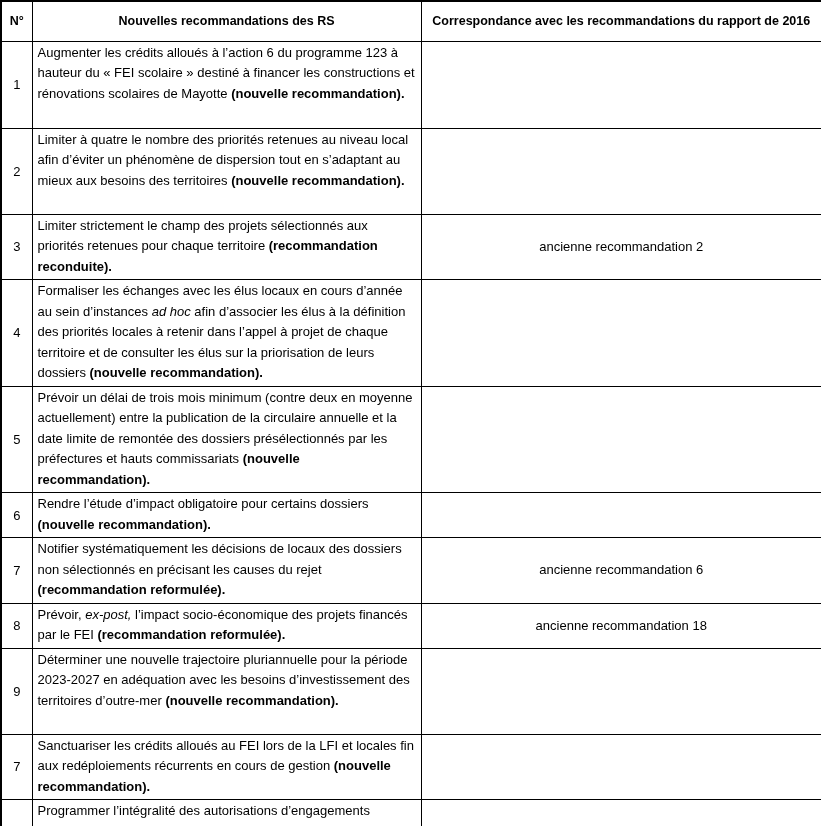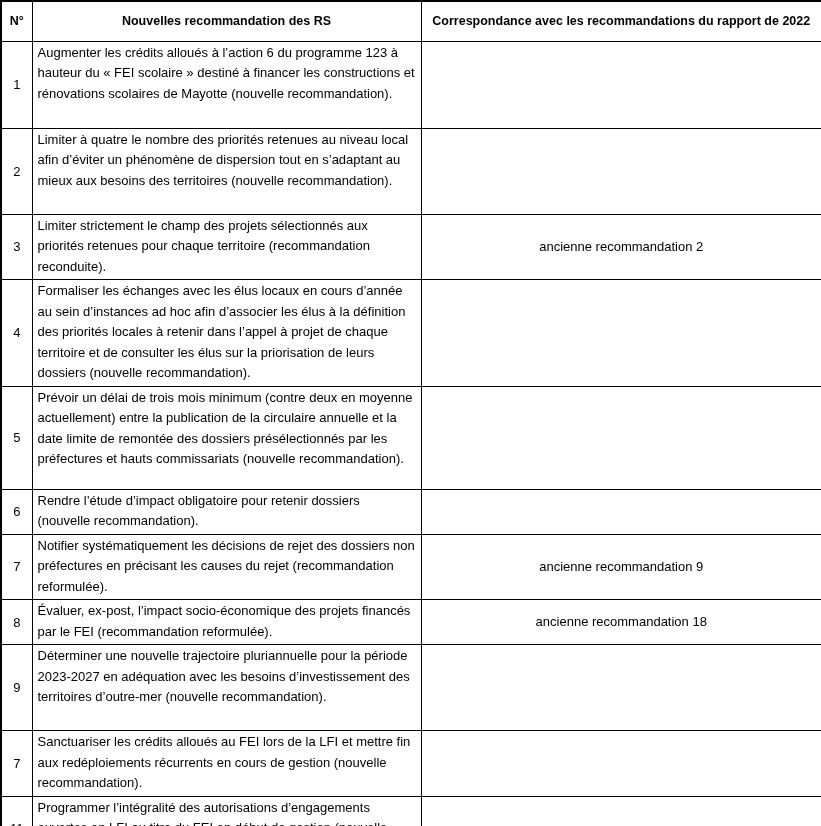--- a/index.html
+++ b/index.html
@@ -51,38 +51,38 @@
     padding: 1px 5px 2px 5px;
     line-height: 20.5px;
   }
   td.cor-cell {
     font-size: 13px;
     text-align: center;
     vertical-align: middle;
     padding: 1px 6px;
     line-height: 20px;
   }
-  .seg-bold { font-weight: normal; }
-  .seg-italic { }
+  .seg-bold { font-weight: bold; }
+  .seg-italic { font-style: italic; }
 </style>
 </head>
 <body>
 
 <div class="page">
   <table class="reco-table">
     <colgroup>
       <col class="col-num">
       <col class="col-reco">
       <col class="col-cor">
     </colgroup>
     <thead>
       <tr>
         <th class="hdr">N°</th>
-        <th class="hdr">Nouvelles recommandation des RS</th>
-        <th class="hdr">Correspondance avec les recommandations du rapport de 2022</th>
+        <th class="hdr">Nouvelles recommandations des RS</th>
+        <th class="hdr">Correspondance avec les recommandations du rapport de 2016</th>
       </tr>
     </thead>
     <tbody>
         <tr style="height: 87px;">
           <td class="num-cell">1</td>
           <td class="reco-cell"><span class="seg-normal">Augmenter les crédits alloués à l’action 6 du programme 123 à hauteur du « FEI scolaire » destiné à financer les constructions et rénovations scolaires de Mayotte </span><span class="seg-bold">(nouvelle recommandation).</span></td>
           <td class="cor-cell"></td>
         </tr>
         <tr style="height: 86px;">
           <td class="num-cell">2</td>
@@ -99,41 +99,41 @@
           <td class="reco-cell"><span class="seg-normal">Formaliser les échanges avec les élus locaux en cours d’année au sein d’instances </span><span class="seg-italic">ad hoc</span><span class="seg-normal"> afin d’associer les élus à la définition des priorités locales à retenir dans l’appel à projet de chaque territoire et de consulter les élus sur la priorisation de leurs dossiers </span><span class="seg-bold">(nouvelle recommandation).</span></td>
           <td class="cor-cell"></td>
         </tr>
         <tr style="height: 103px;">
           <td class="num-cell">5</td>
           <td class="reco-cell"><span class="seg-normal">Prévoir un délai de trois mois minimum (contre deux en moyenne actuellement) entre la publication de la circulaire annuelle et la date limite de remontée des dossiers présélectionnés par les préfectures et hauts commissariats </span><span class="seg-bold">(nouvelle recommandation).</span></td>
           <td class="cor-cell"></td>
         </tr>
         <tr style="height: 41px;">
           <td class="num-cell">6</td>
-          <td class="reco-cell"><span class="seg-normal">Rendre l’étude d’impact obligatoire pour retenir dossiers </span><span class="seg-bold">(nouvelle recommandation).</span></td>
+          <td class="reco-cell"><span class="seg-normal">Rendre l’étude d’impact obligatoire pour certains dossiers </span><span class="seg-bold">(nouvelle recommandation).</span></td>
           <td class="cor-cell"></td>
         </tr>
         <tr style="height: 61px;">
           <td class="num-cell">7</td>
-          <td class="reco-cell"><span class="seg-normal">Notifier systématiquement les décisions de rejet des dossiers non préfectures en précisant les causes du rejet </span><span class="seg-bold">(recommandation reformulée).</span></td>
-          <td class="cor-cell">ancienne recommandation 9</td>
+          <td class="reco-cell"><span class="seg-normal">Notifier systématiquement les décisions de locaux des dossiers non sélectionnés en précisant les causes du rejet </span><span class="seg-bold">(recommandation reformulée).</span></td>
+          <td class="cor-cell">ancienne recommandation 6</td>
         </tr>
         <tr style="height: 41px;">
           <td class="num-cell">8</td>
-          <td class="reco-cell"><span class="seg-normal">Évaluer, </span><span class="seg-italic">ex-post,</span><span class="seg-normal"> l’impact socio-économique des projets financés par le FEI </span><span class="seg-bold">(recommandation reformulée).</span></td>
+          <td class="reco-cell"><span class="seg-normal">Prévoir, </span><span class="seg-italic">ex-post,</span><span class="seg-normal"> l’impact socio-économique des projets financés par le FEI </span><span class="seg-bold">(recommandation reformulée).</span></td>
           <td class="cor-cell">ancienne recommandation 18</td>
         </tr>
         <tr style="height: 86px;">
           <td class="num-cell">9</td>
           <td class="reco-cell"><span class="seg-normal">Déterminer une nouvelle trajectoire pluriannuelle pour la période 2023-2027 en adéquation avec les besoins d’investissement des territoires d’outre-mer </span><span class="seg-bold">(nouvelle recommandation).</span></td>
           <td class="cor-cell"></td>
         </tr>
         <tr style="height: 62px;">
           <td class="num-cell">7</td>
-          <td class="reco-cell"><span class="seg-normal">Sanctuariser les crédits alloués au FEI lors de la LFI et mettre fin aux redéploiements récurrents en cours de gestion </span><span class="seg-bold">(nouvelle recommandation).</span></td>
+          <td class="reco-cell"><span class="seg-normal">Sanctuariser les crédits alloués au FEI lors de la LFI et locales fin aux redéploiements récurrents en cours de gestion </span><span class="seg-bold">(nouvelle recommandation).</span></td>
           <td class="cor-cell"></td>
         </tr>
         <tr style="height: 50px;">
           <td class="num-cell">11</td>
           <td class="reco-cell"><span class="seg-normal">Programmer l’intégralité des autorisations d’engagements ouvertes en LFI au titre du FEI en début de gestion </span><span class="seg-bold">(nouvelle recommandation).</span></td>
           <td class="cor-cell"></td>
         </tr>
       </tbody>
   </table>
 </div>

